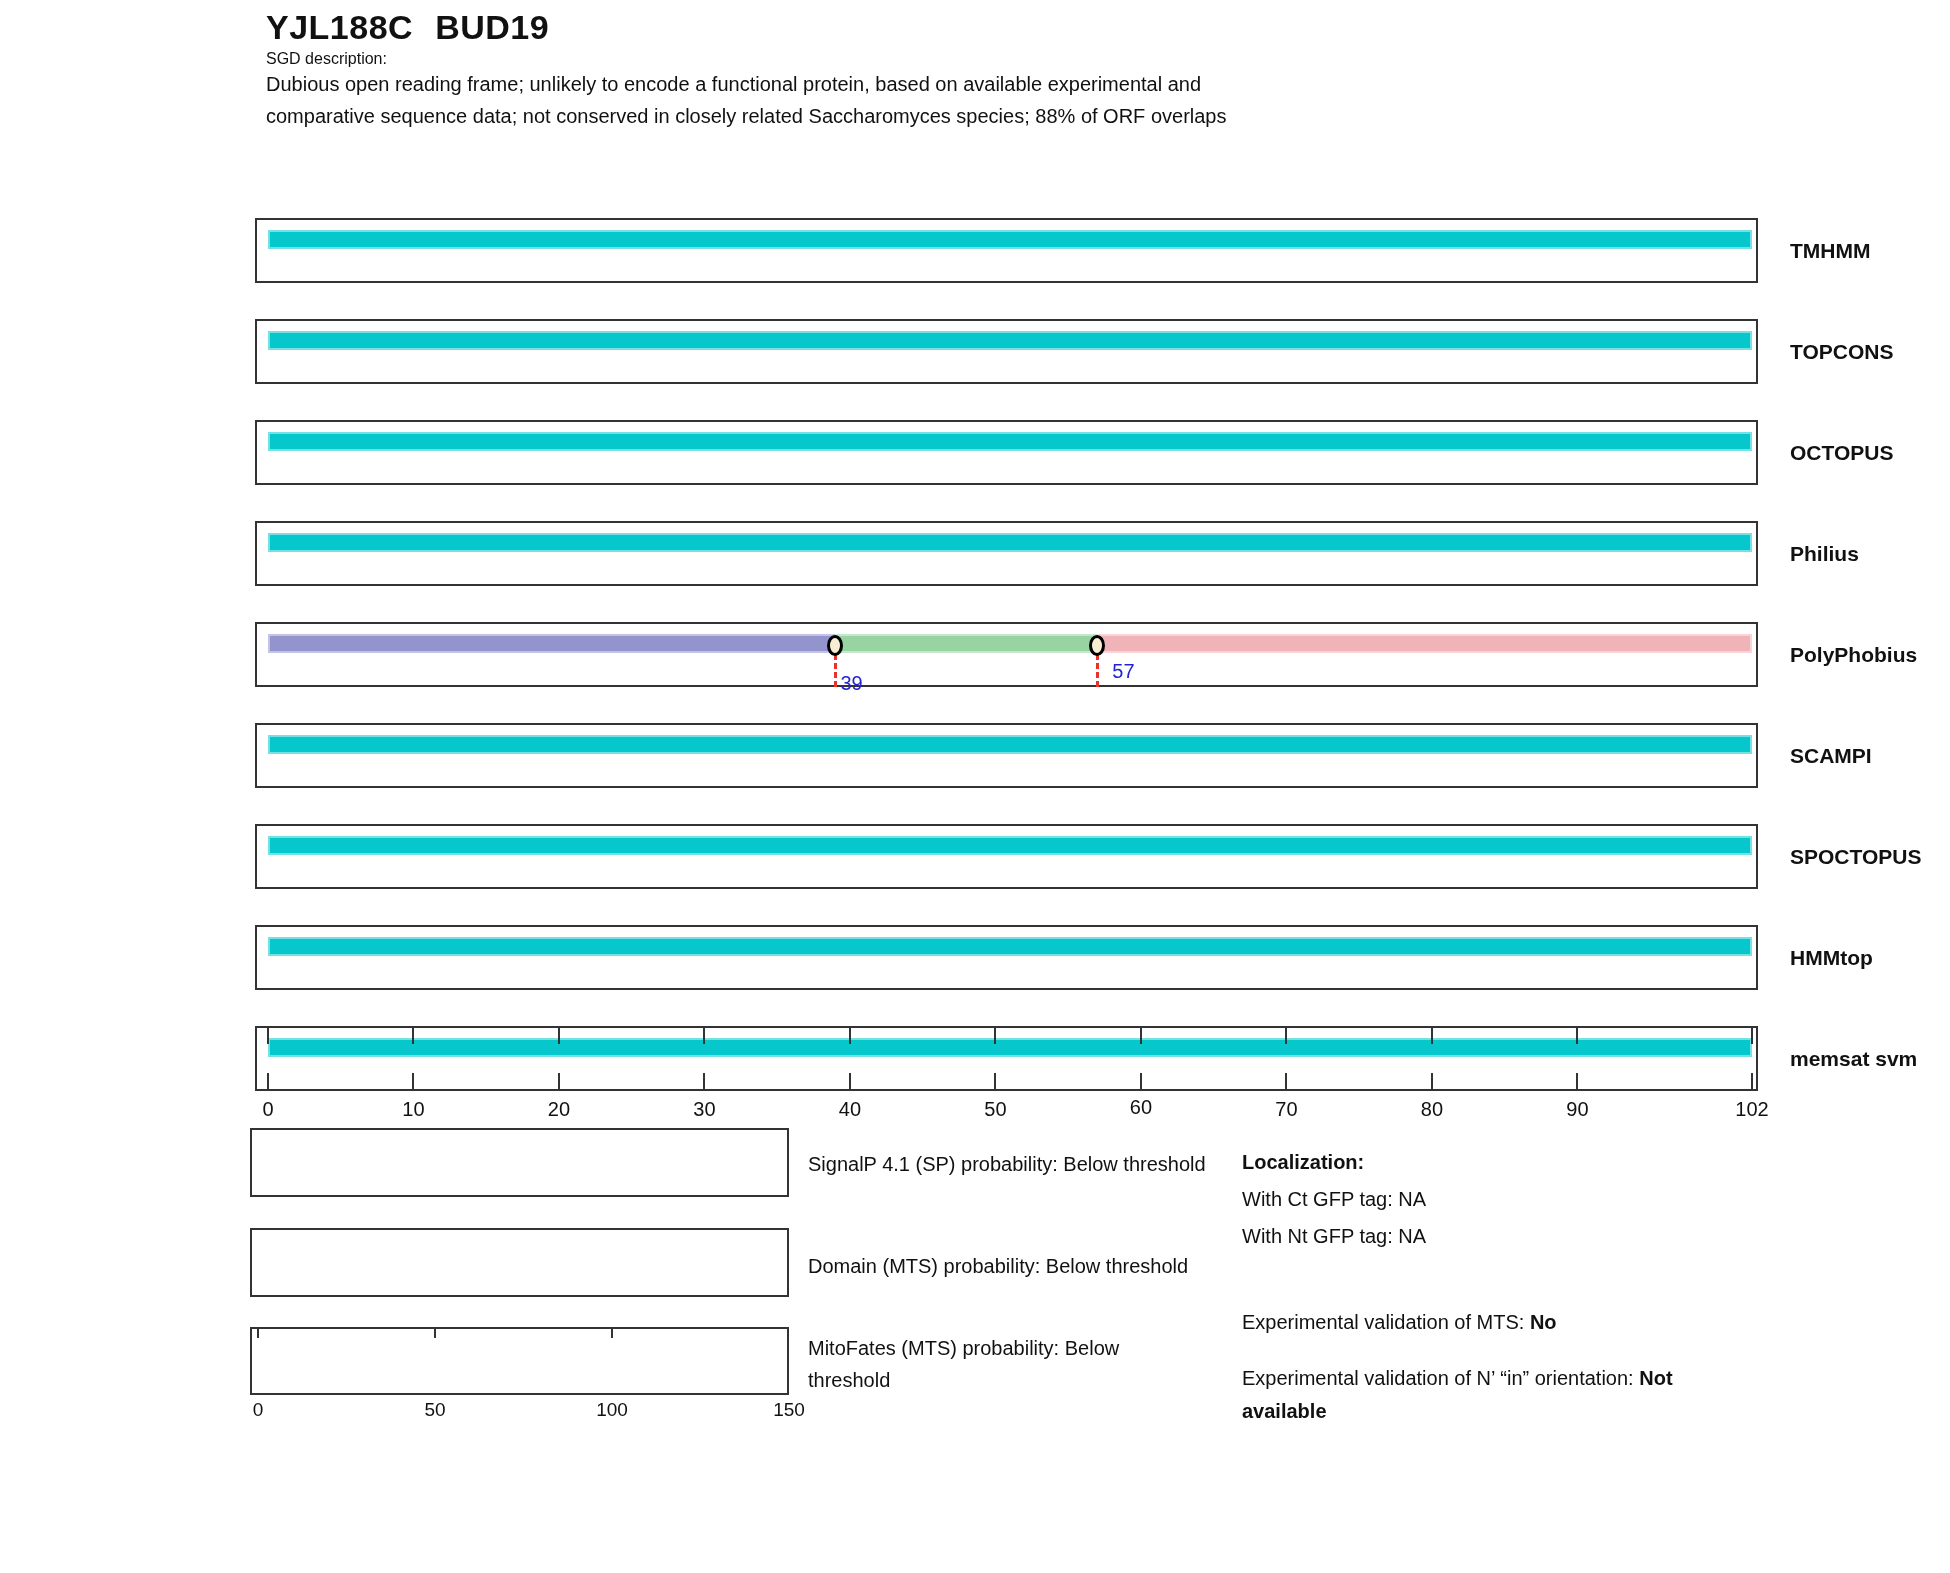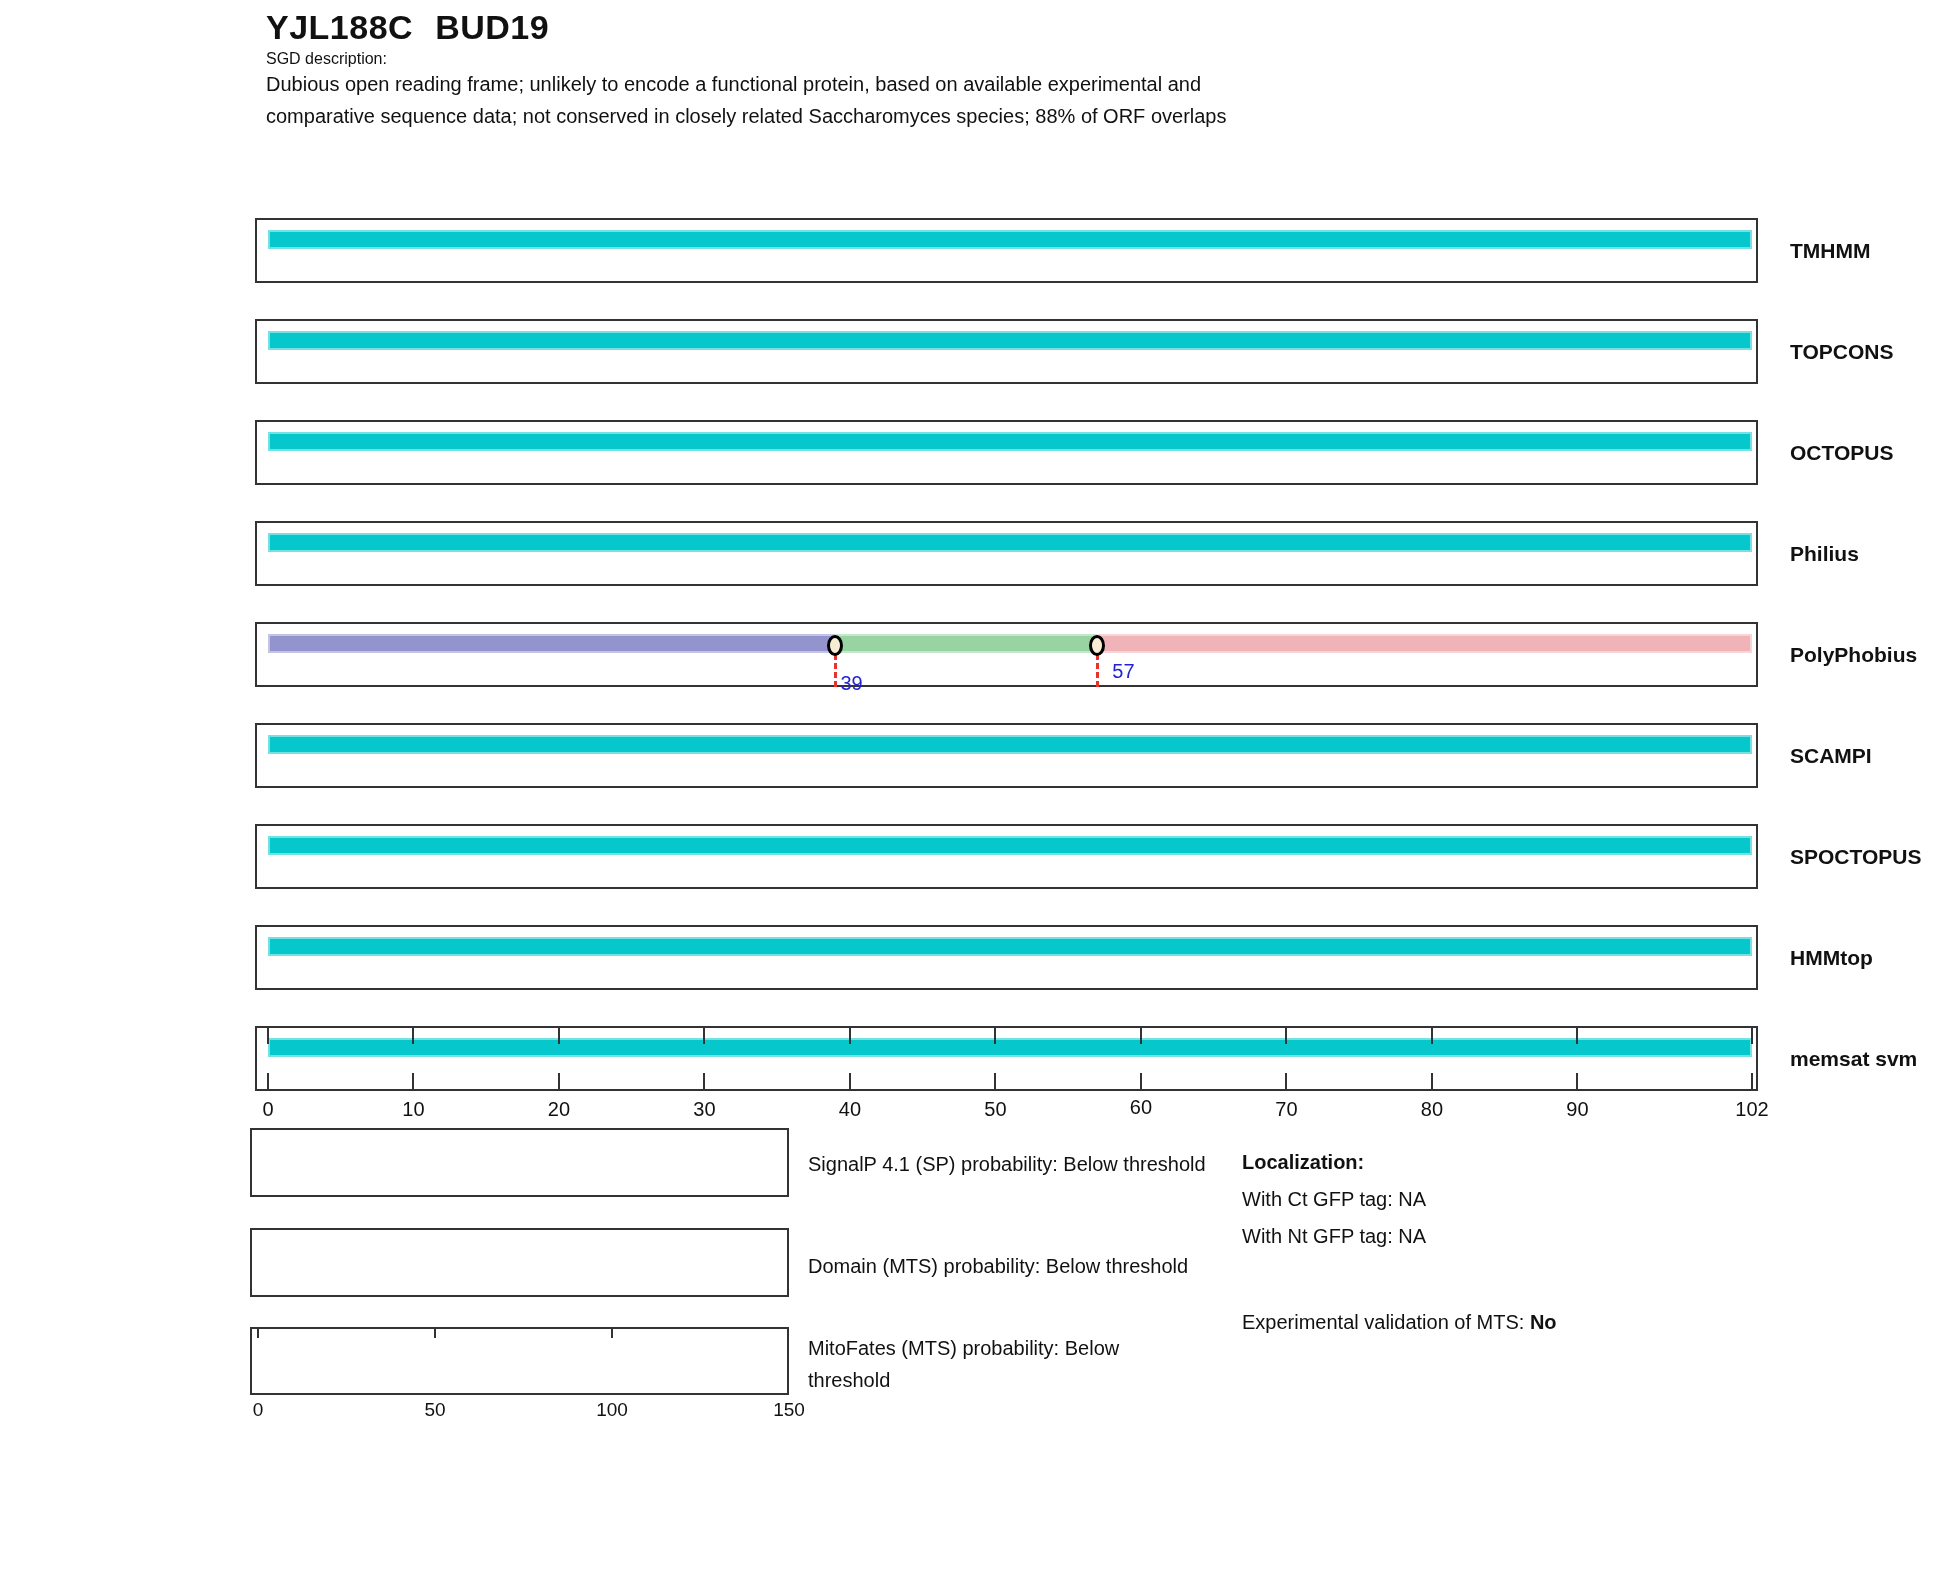--- a/index.html
+++ b/index.html
@@ -139,14 +139,15 @@
     </div>
 
   <div class="ptext" style="left:808px;top:1148px;white-space:nowrap;">SignalP 4.1 (SP) probability: Below threshold</div>
   <div class="ptext" style="left:808px;top:1250px;white-space:nowrap;">Domain (MTS) probability: Below threshold</div>
   <div class="ptext" style="left:808px;top:1332px;width:360px;">MitoFates (MTS) probability: Below threshold</div>
 
   <div class="info-line" style="left:1242px;top:1146px;font-weight:bold;">Localization:</div>
   <div class="info-line" style="left:1242px;top:1183px;">With Ct GFP tag: NA</div>
   <div class="info-line" style="left:1242px;top:1220px;">With Nt GFP tag: NA</div>
   <div class="info-line" style="left:1242px;top:1306px;"><span>Experimental validation of MTS: </span><b>No</b></div>
+  <div class="info-wrap" style="left:1242px;top:1362px;width:500px;"><span>Experimental validation of N’ “in” orientation: </span><b>Not available</b></div>
 
 </div>
 
 </body></html>

